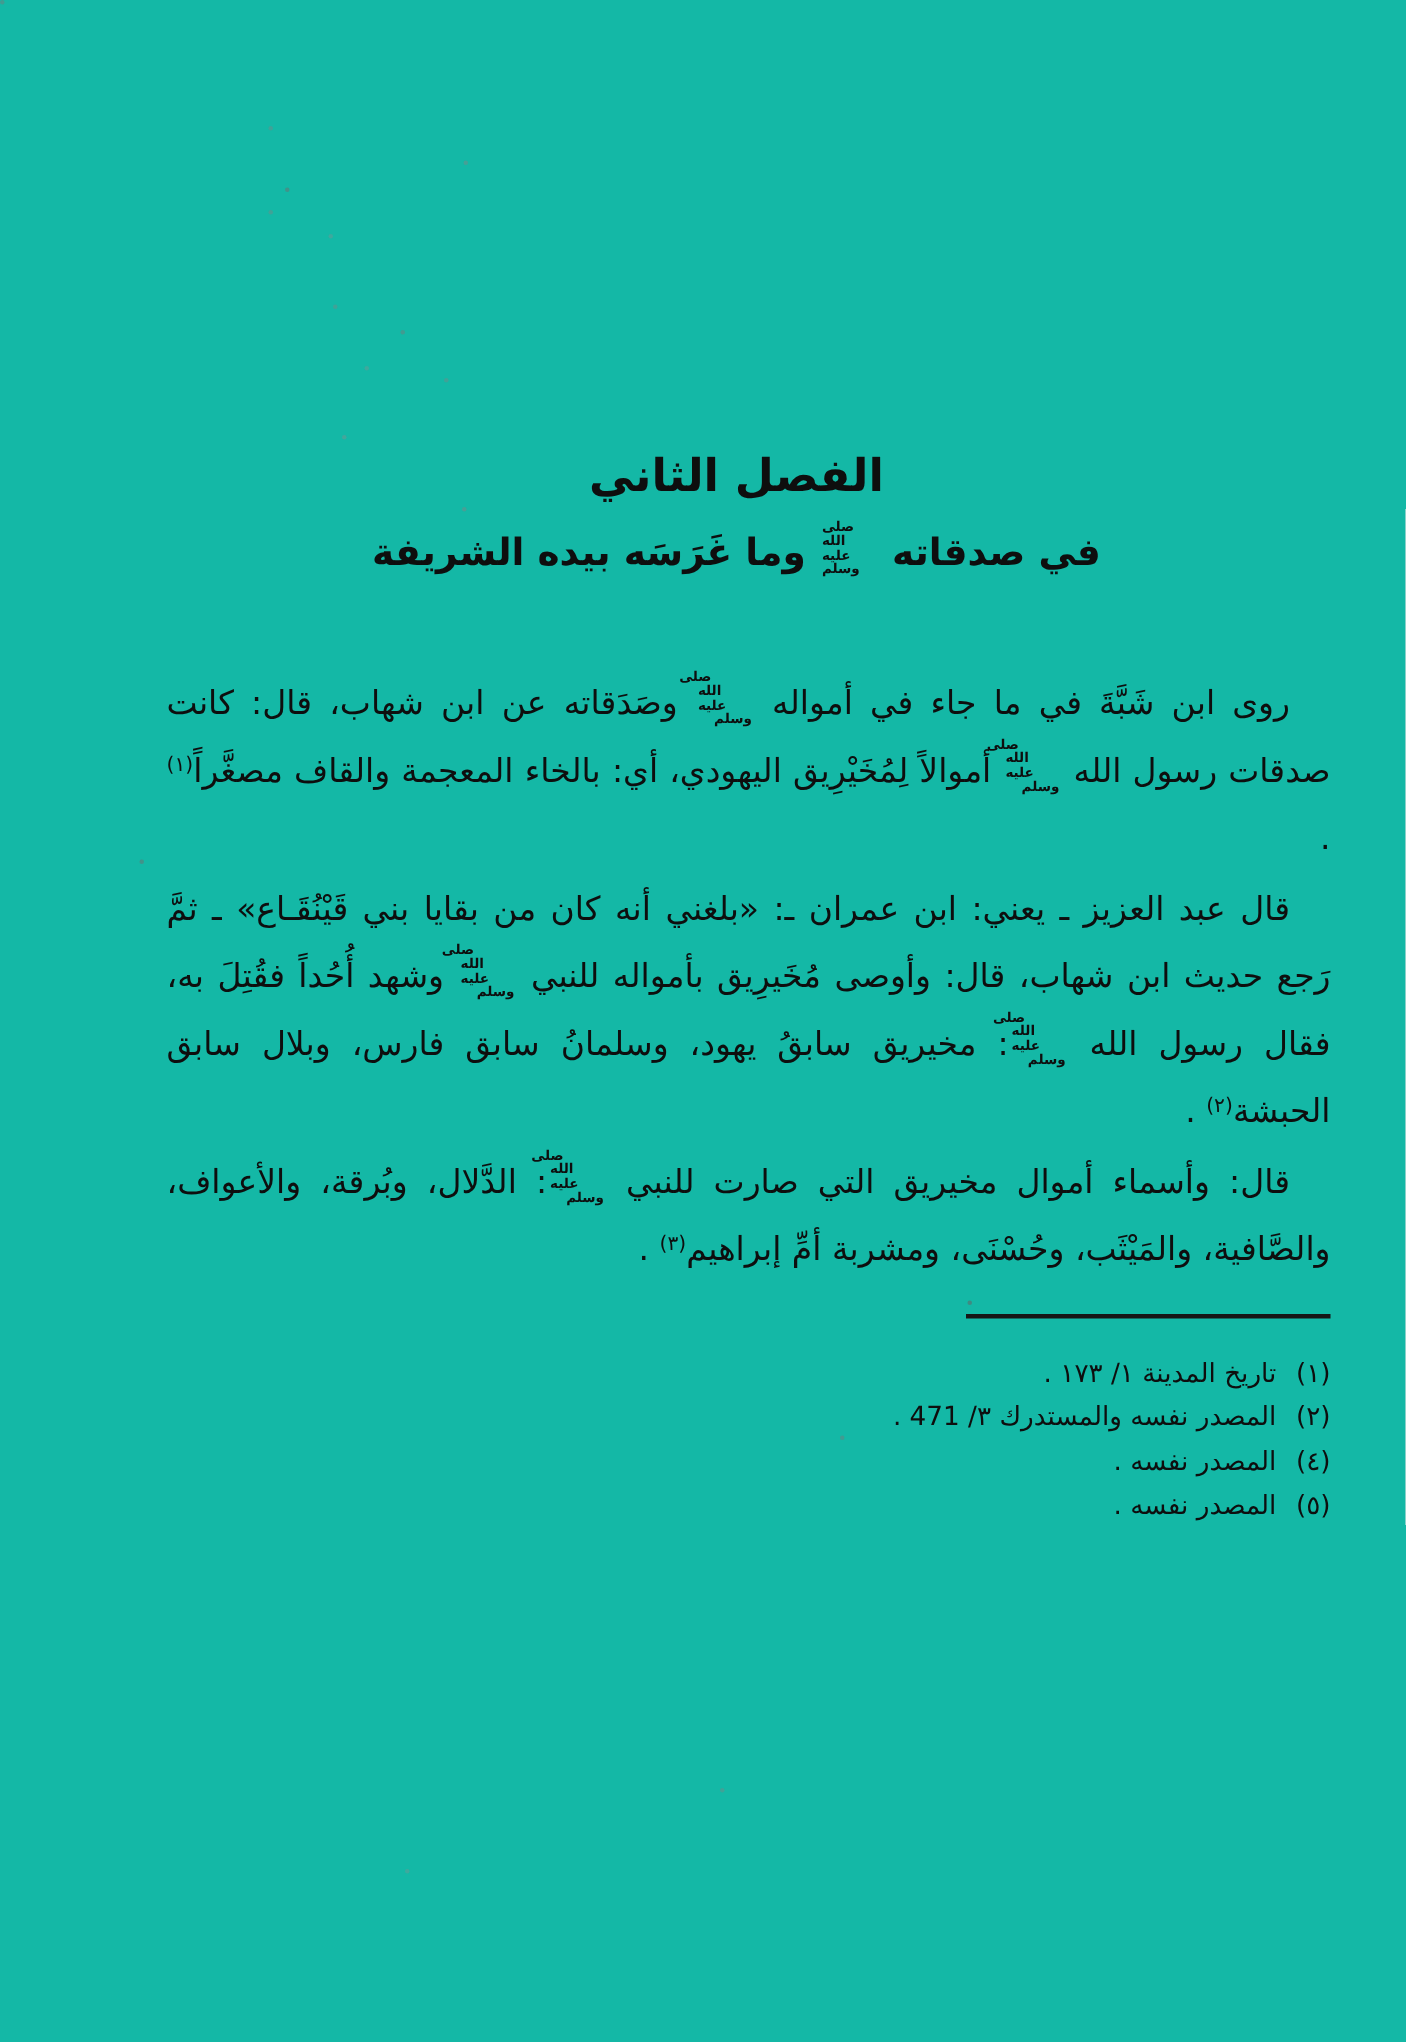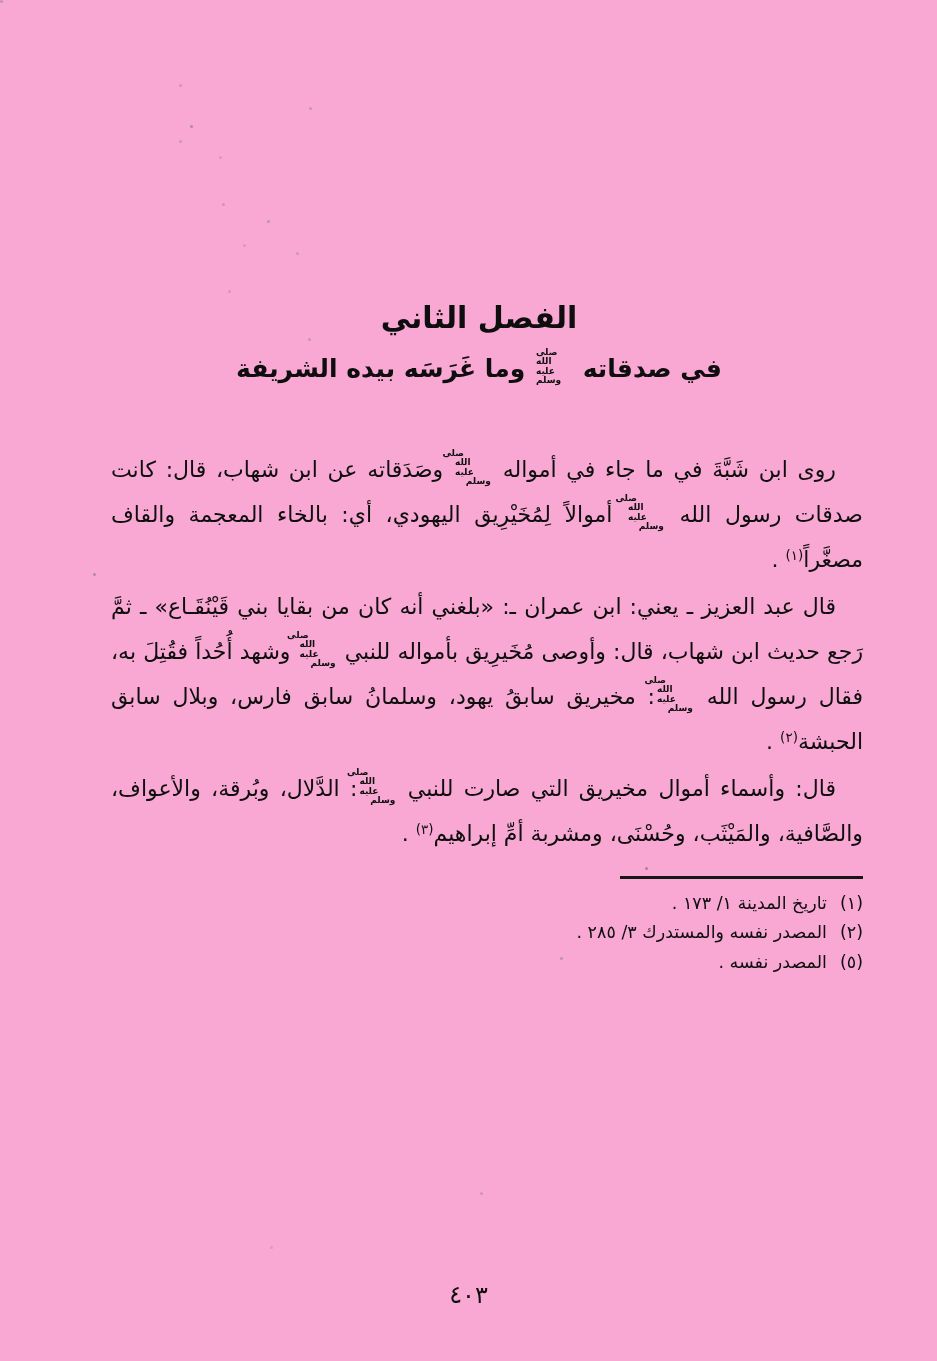--- a/index.html
+++ b/index.html
@@ -1,26 +1,26 @@
 <!DOCTYPE html>
 <html lang="ar"><head>
 <meta charset="utf-8">
 <style>
   html,body{margin:0;padding:0;background:#e8e8e8;}
   .page{
     position:relative;
     width:937px;height:1361px;
     margin:0 auto;
-    background:#f9a8d4;
+    background:#14b8a6;
     overflow:hidden;
     direction:rtl;
     font-family:"DejaVu Sans",sans-serif;
     color:#0e0e0e;
     box-sizing:border-box;
-    padding:300px 74px 0 95px;
+    padding:300px 50px 0 95px;
   }
   .title{
     margin:0;
     font-size:30px;
     font-weight:bold;
     text-align:center;
     letter-spacing:0;
   }
   .subtitle{
     margin:16px 0 0 0;
@@ -58,21 +58,21 @@
     transform:translateY(-3px);
     font-weight:bold;
   }
   .fn-sep{
     width:243px;
     height:0;
     border-top:3px solid #161616;
     margin-top:20px;
   }
   .footnotes{
-    margin-top:10px;
+    margin-top:23px;
     font-size:17.5px;
     line-height:29.5px;
   }
   .footnote .fn-num{
     display:inline-block;
     margin-left:13px;
   }
   .pagenum{
     position:absolute;
     bottom:52px;
@@ -117,18 +117,18 @@
   <div class="body" id="body-text">
       <div class="para">روى ابن شَبَّةَ في ما جاء في أمواله <span class="saw">صلى الله عليه وسلم</span> وصَدَقاته عن ابن شهاب، قال: كانت صدقات رسول الله <span class="saw">صلى الله عليه وسلم</span> أموالاً لِمُخَيْرِيق اليهودي، أي: بالخاء المعجمة والقاف مصغَّراً<sup class="fn-ref">(١)</sup> .</div>
       <div class="para">قال عبد العزيز ـ يعني: ابن عمران ـ: «بلغني أنه كان من بقايا بني قَيْنُقَـاع» ـ ثمَّ رَجع حديث ابن شهاب، قال: وأوصى مُخَيرِيق بأمواله للنبي <span class="saw">صلى الله عليه وسلم</span> وشهد أُحُداً فقُتِلَ به، فقال رسول الله <span class="saw">صلى الله عليه وسلم</span>: مخيريق سابقُ يهود، وسلمانُ سابق فارس، وبلال سابق الحبشة<sup class="fn-ref">(٢)</sup> .</div>
       <div class="para">قال: وأسماء أموال مخيريق التي صارت للنبي <span class="saw">صلى الله عليه وسلم</span>: الدَّلال، وبُرقة، والأعواف، والصَّافية، والمَيْثَب، وحُسْنَى، ومشربة أمِّ إبراهيم<sup class="fn-ref">(٣)</sup> .</div>
     </div>
 
   <div class="fn-sep"></div>
 
   <div class="footnotes" id="footnotes">
       <div class="footnote"><span class="fn-num">(١)</span><span class="fn-text">تاريخ المدينة ١/ ١٧٣ .</span></div>
-      <div class="footnote"><span class="fn-num">(٢)</span><span class="fn-text">المصدر نفسه والمستدرك ٣/ ٢٨٥ .</span></div>
+      <div class="footnote"><span class="fn-num">(٢)</span><span class="fn-text">المصدر نفسه والمستدرك ٣/ 471 .</span></div>
+      <div class="footnote"><span class="fn-num">(٤)</span><span class="fn-text">المصدر نفسه .</span></div>
       <div class="footnote"><span class="fn-num">(٥)</span><span class="fn-text">المصدر نفسه .</span></div>
     </div>
 
-  <div class="pagenum">٤٠٣</div>
 </div>
 
 </body></html>

